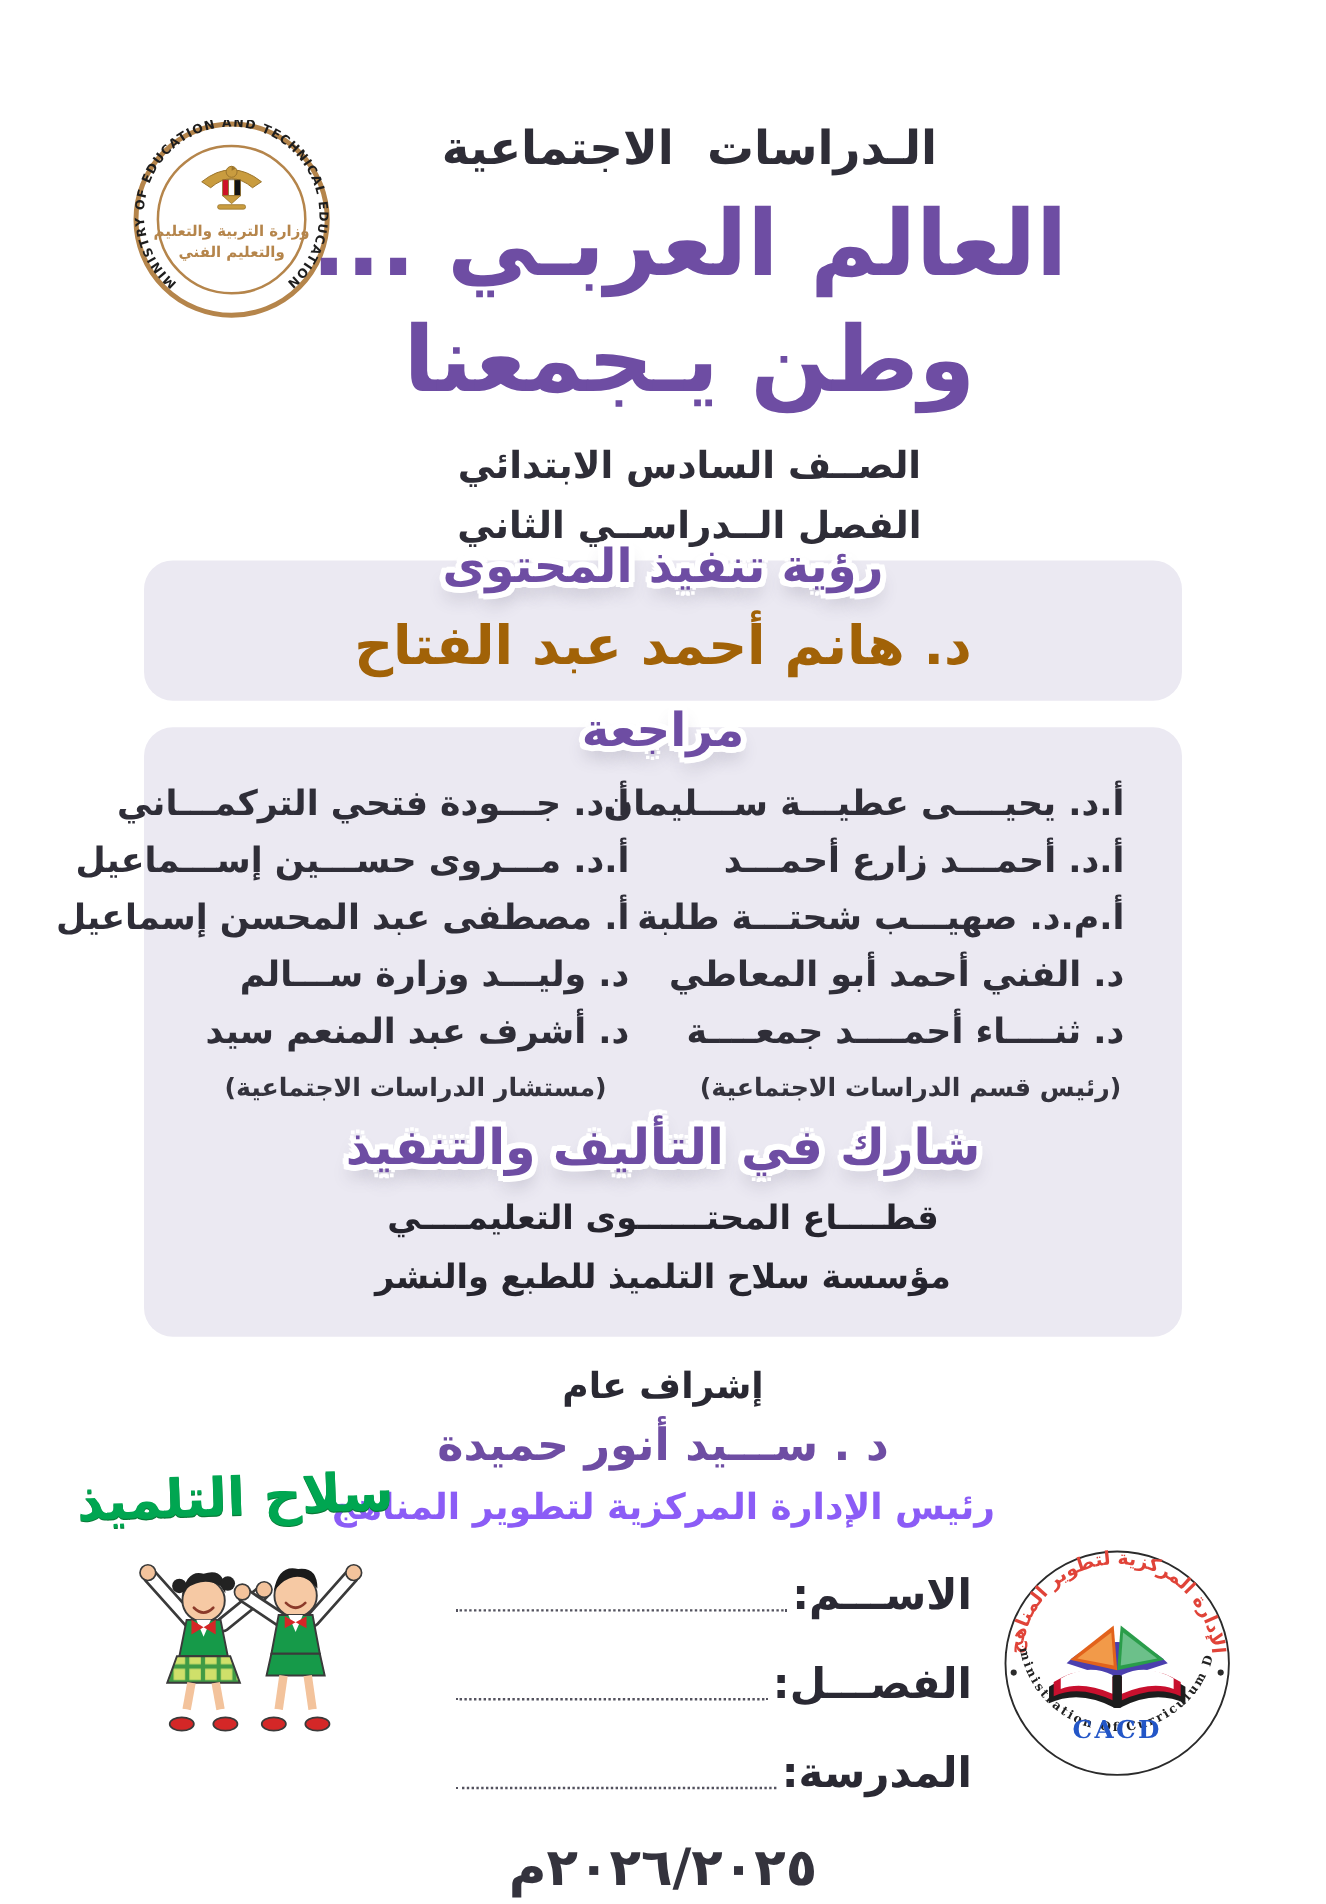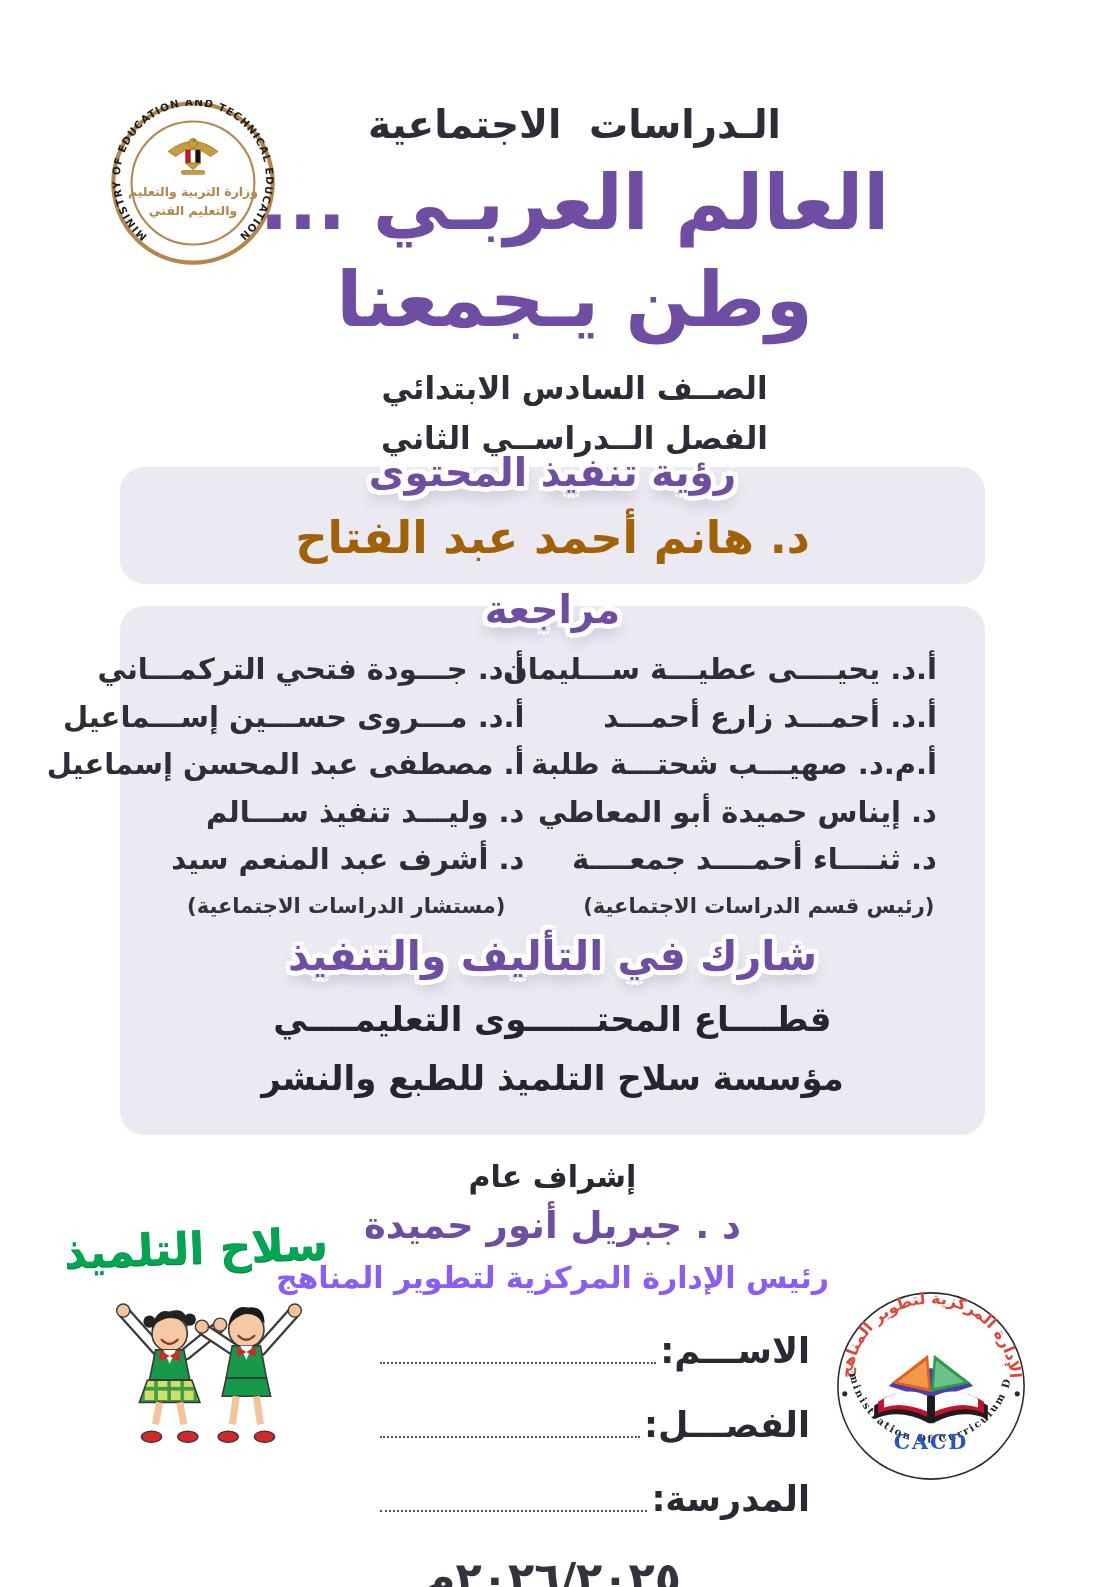--- a/index.html
+++ b/index.html
@@ -46,21 +46,21 @@
   .review-cols{display:flex;}
   .review-col{width:50%;padding:0 28px;}
   .review-col ul{list-style:none;}
   .review-col li{
     font-size:29px;font-weight:bold;color:#2f2e38;
     line-height:1.64;text-align:right;white-space:nowrap;
   }
   .col-note{margin-top:10px;font-size:21px;font-weight:bold;text-align:center;color:#34333d;}
   .h-participate{margin-top:14px;font-size:41px;}
   .participate-lines{text-align:center;margin-top:10px;}
-  .participate-lines .p-line{font-size:34px;font-weight:bold;color:#26252e;line-height:1.75;}
+  .participate-lines .p-line{font-size:28px;font-weight:bold;color:#26252e;line-height:1.75;}
   
   .supervision{text-align:center;margin-top:24px;}
   .sup-heading{font-size:30px;font-weight:bold;color:#2a2933;}
   .sup-name{font-size:37px;font-weight:bold;color:var(--purple);margin-top:10px;}
   .sup-title{font-size:30px;font-weight:bold;color:#8b5cf6;margin-top:13px;}
   
   .form-area{width:430px;margin:36px 295px 0 auto;}
   .form-row{display:flex;align-items:flex-end;margin-bottom:34px;}
   .form-label{font-size:35px;font-weight:bold;color:#2a2933;white-space:nowrap;}
   .dotted-line{flex:1;border-bottom:2.5px dotted #53525e;margin:0 4px 7px 0;height:20px;}
@@ -130,47 +130,47 @@
     </div>
 
     <div class="outline-heading h-review">مراجعة</div>
     <div class="gray-box box-review">
       <div class="review-cols">
         <div class="review-col">
           <ul>
             <li>أ.د. يحيــــى عطيـــة ســـليمان</li>
             <li>أ.د. أحمـــد زارع أحمـــد</li>
             <li>أ.م.د. صهيـــب شحتـــة طلبة</li>
-            <li>د. إيناس حميدة أبو المعاطي</li>
+            <li>د. الفني أحمد أبو المعاطي</li>
             <li>د. ثنــــاء أحمــــد جمعــــة</li>
           </ul>
           <div class="col-note">(رئيس قسم الدراسات الاجتماعية)</div>
         </div>
         <div class="review-col">
           <ul>
             <li>أ.د. جـــودة فتحي التركمـــاني</li>
             <li>أ.د. مـــروى حســـين إســـماعيل</li>
             <li>أ. مصطفى عبد المحسن إسماعيل</li>
-            <li>د. وليـــد تنفيذ ســـالم</li>
+            <li>د. وليـــد وزارة ســـالم</li>
             <li>د. أشرف عبد المنعم سيد</li>
           </ul>
           <div class="col-note">(مستشار الدراسات الاجتماعية)</div>
         </div>
       </div>
 
       <div class="outline-heading h-participate">شارك في التأليف والتنفيذ</div>
       <div class="participate-lines">
         <div class="p-line">قطــــاع المحتــــــوى التعليمــــي</div>
         <div class="p-line">مؤسسة سلاح التلميذ للطبع والنشر</div>
       </div>
     </div>
 
     <div class="supervision">
       <div class="sup-heading">إشراف عام</div>
-      <div class="sup-name">د . جبريل أنور حميدة</div>
+      <div class="sup-name">د . ســـيد أنور حميدة</div>
       <div class="sup-title">رئيس الإدارة المركزية لتطوير المناهج</div>
     </div>
 
     <div class="form-area">
       <div class="form-row">
         <span class="form-label">الاســـم:</span>
         <span class="dotted-line"></span>
       </div>
       <div class="form-row">
         <span class="form-label">الفصـــل:</span>

